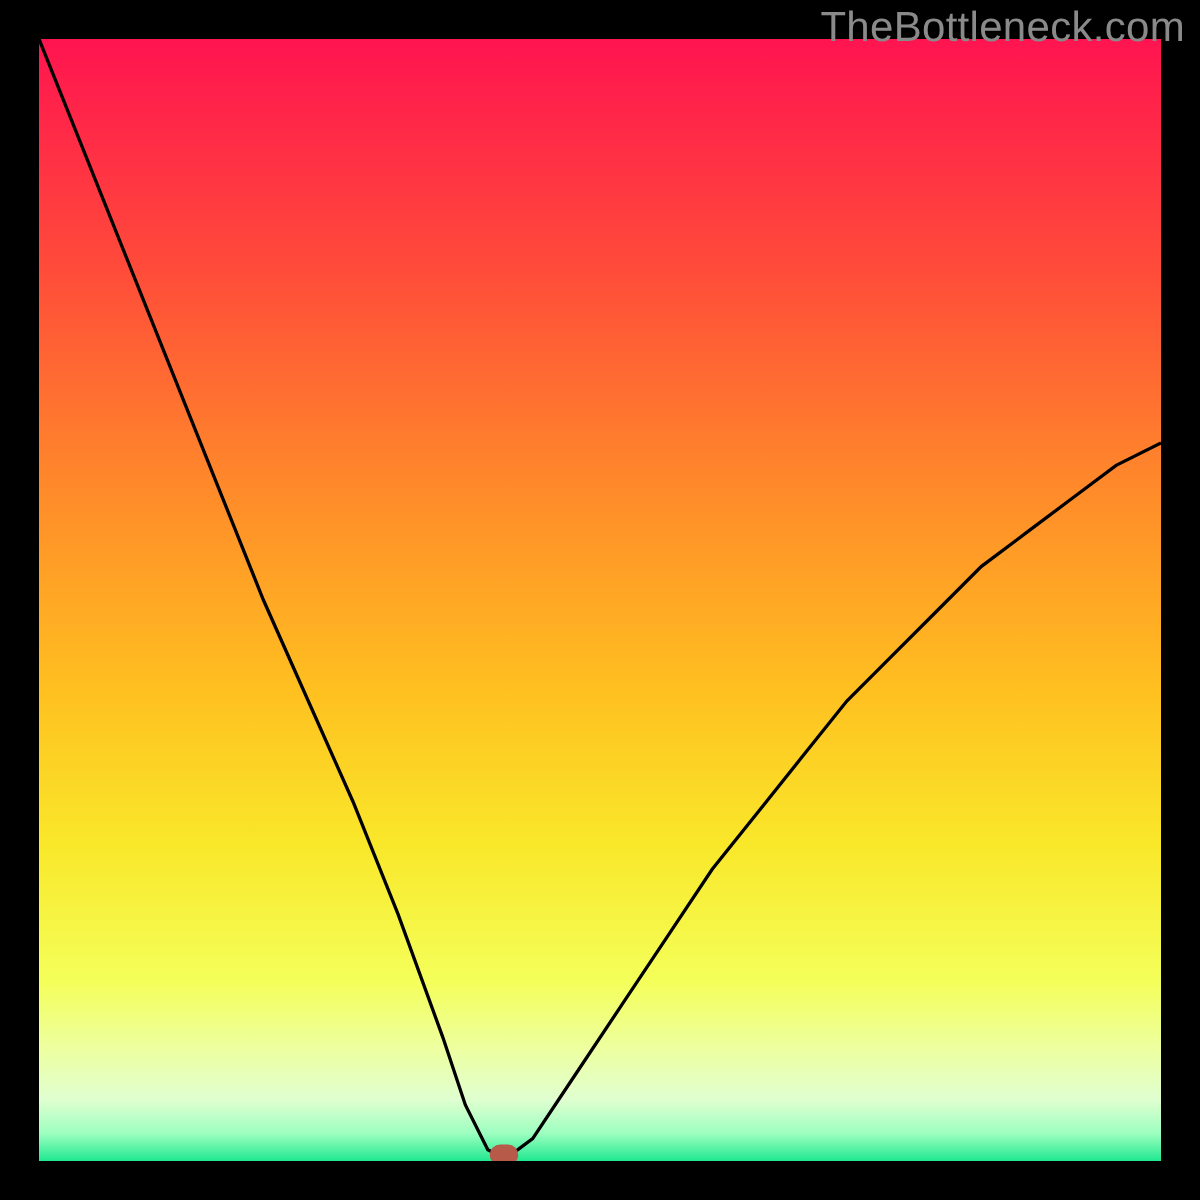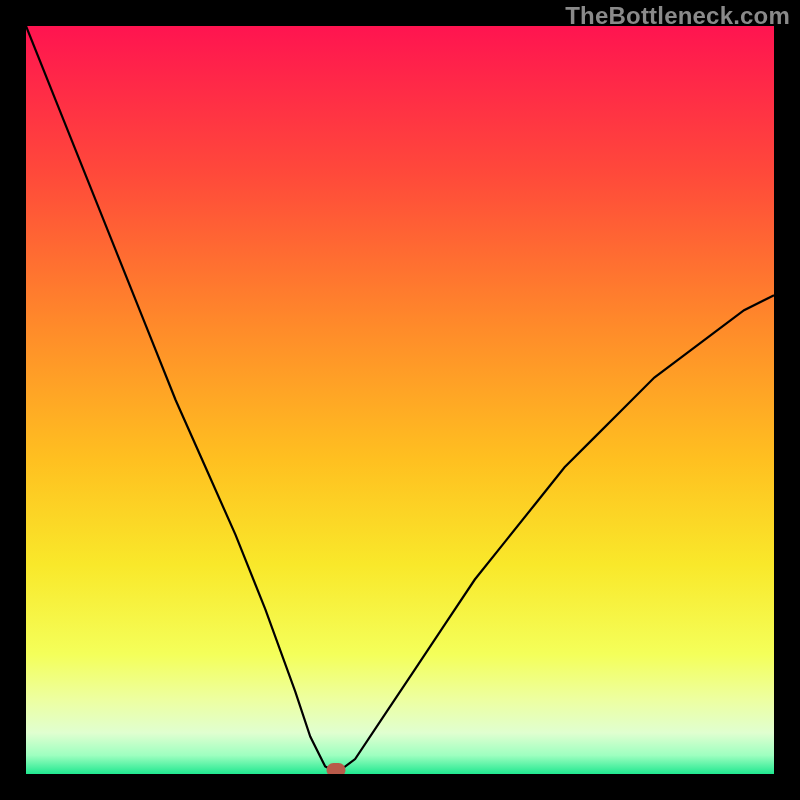--- a/index.html
+++ b/index.html
@@ -26,23 +26,23 @@
   }
   .gradient {
     position: absolute;
     inset: 0;
   }
   .watermark {
     position: absolute;
     top: 2px;
     right: 10px;
     color: #8a8a8a;
-    font-size: 24px;
+    font-size: 28px;
     letter-spacing: 0.2px;
-    font-weight: 700;
+    font-weight: 400;
   }
   svg.curve {
     position: absolute;
     inset: 0;
     width: 100%;
     height: 100%;
   }
   .marker {
     position: absolute;
     width: 19px;

